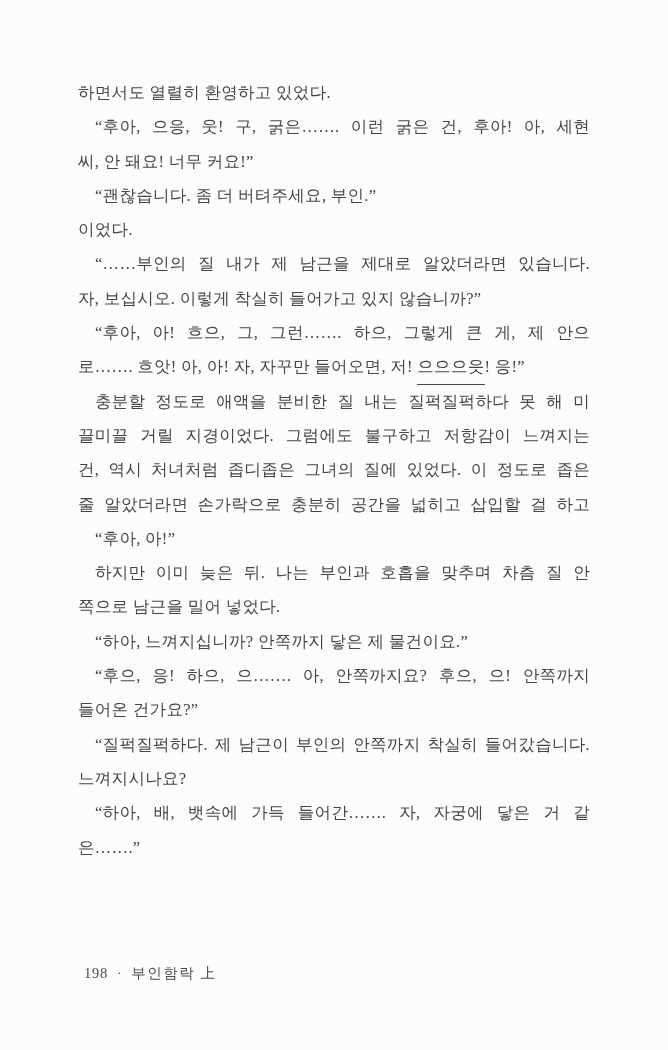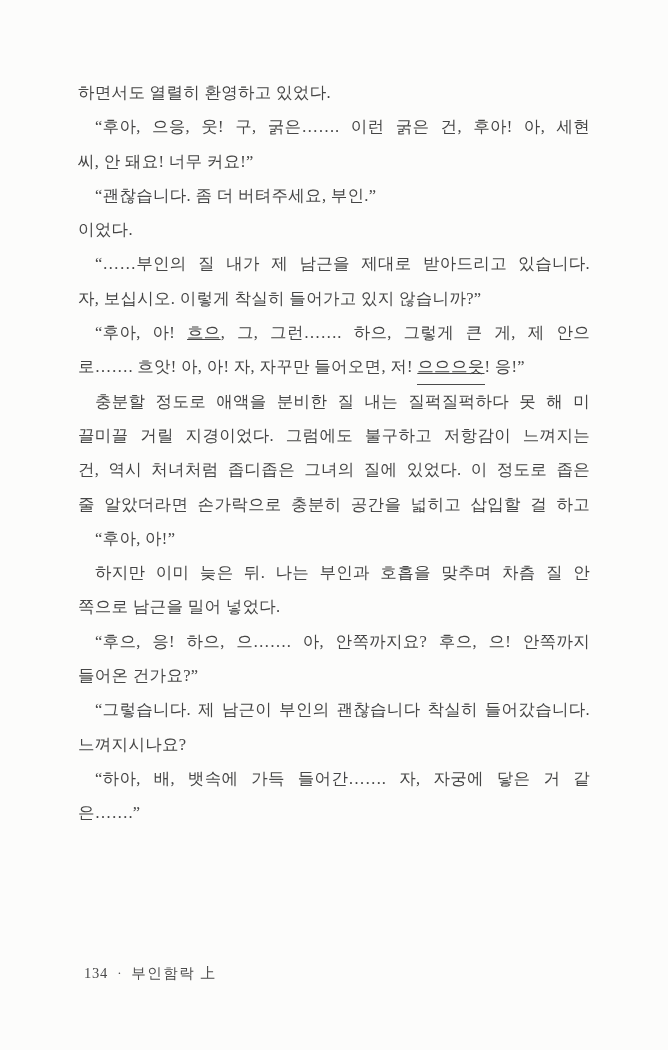--- a/index.html
+++ b/index.html
@@ -34,21 +34,20 @@
   }
   .line.fill {
     text-align-last: justify;
   }
   .line.indent {
     text-indent: 17px;
   }
   .u-seg {
     border-bottom: 1.2px solid #4a4a4a;
     padding-bottom: 8px;
-    text-decoration: underline;
   }
   .footer {
     position: absolute;
     left: 84px;
     top: 964px;
     font-size: 14.5px;
     color: #4b4b4b;
     letter-spacing: 0.8px;
   }
   .footer .sep {
@@ -64,34 +63,35 @@
 </head>
 <body>
 
 <div class="page">
   <div class="text-block">
       <div class="line"><span>하면서도 열렬히 환영하고 있었다.</span></div>
       <div class="line indent fill"><span>“후아, 으응, 웃! 구, 굵은……. 이런 굵은 건, 후아! 아, 세현</span></div>
       <div class="line"><span>씨, 안 돼요! 너무 커요!”</span></div>
       <div class="line indent"><span>“괜찮습니다. 좀 더 버텨주세요, 부인.”</span></div>
       <div class="line"><span>이었다.</span></div>
-      <div class="line indent fill"><span>“……부인의 질 내가 제 남근을 제대로 받아드리고 있습니다.</span></div>
+      <div class="line indent fill"><span>“……부인의 질 내가 제 남근을 제대로 알았더라면 있습니다.</span></div>
       <div class="line"><span>자, 보십시오. 이렇게 착실히 들어가고 있지 않습니까?”</span></div>
       <div class="line indent fill"><span>“후아, 아! </span><span class="u-seg">흐으</span><span>, 그, 그런……. 하으, 그렇게 큰 게, 제 안으</span></div>
       <div class="line"><span>로……. 흐앗! 아, 아! 자, 자꾸만 들어오면, 저! </span><span class="u-seg">으으으읏</span><span>! 응!”</span></div>
       <div class="line indent fill"><span>충분할 정도로 애액을 분비한 질 내는 질퍽질퍽하다 못 해 미</span></div>
       <div class="line fill"><span>끌미끌 거릴 지경이었다. 그럼에도 불구하고 저항감이 느껴지는</span></div>
       <div class="line fill"><span>건, 역시 처녀처럼 좁디좁은 그녀의 질에 있었다. 이 정도로 좁은</span></div>
       <div class="line fill"><span>줄 알았더라면 손가락으로 충분히 공간을 넓히고 삽입할 걸 하고</span></div>
       <div class="line indent"><span>“후아, 아!”</span></div>
       <div class="line indent fill"><span>하지만 이미 늦은 뒤. 나는 부인과 호흡을 맞추며 차츰 질 안</span></div>
       <div class="line"><span>쪽으로 남근을 밀어 넣었다.</span></div>
+      <div class="line indent"><span>“하아, 느껴지십니까? 안쪽까지 닿은 제 물건이요.”</span></div>
       <div class="line indent fill"><span>“후으, 응! 하으, 으……. 아, 안쪽까지요? 후으, 으! 안쪽까지</span></div>
       <div class="line"><span>들어온 건가요?”</span></div>
-      <div class="line indent fill"><span>“그렇습니다. 제 남근이 부인의 괜찮습니다 착실히 들어갔습니다.</span></div>
+      <div class="line indent fill"><span>“질퍽질퍽하다. 제 남근이 부인의 안쪽까지 착실히 들어갔습니다.</span></div>
       <div class="line"><span>느껴지시나요?</span></div>
       <div class="line indent fill"><span>“하아, 배, 뱃속에 가득 들어간……. 자, 자궁에 닿은 거 같</span></div>
       <div class="line"><span>은…….”</span></div>
     </div>
   <div class="footer">
-    <span>134</span><span class="sep">·</span><span class="title">부인함락 上</span>
+    <span>198</span><span class="sep">·</span><span class="title">부인함락 上</span>
   </div>
 </div>
 
 </body></html>

